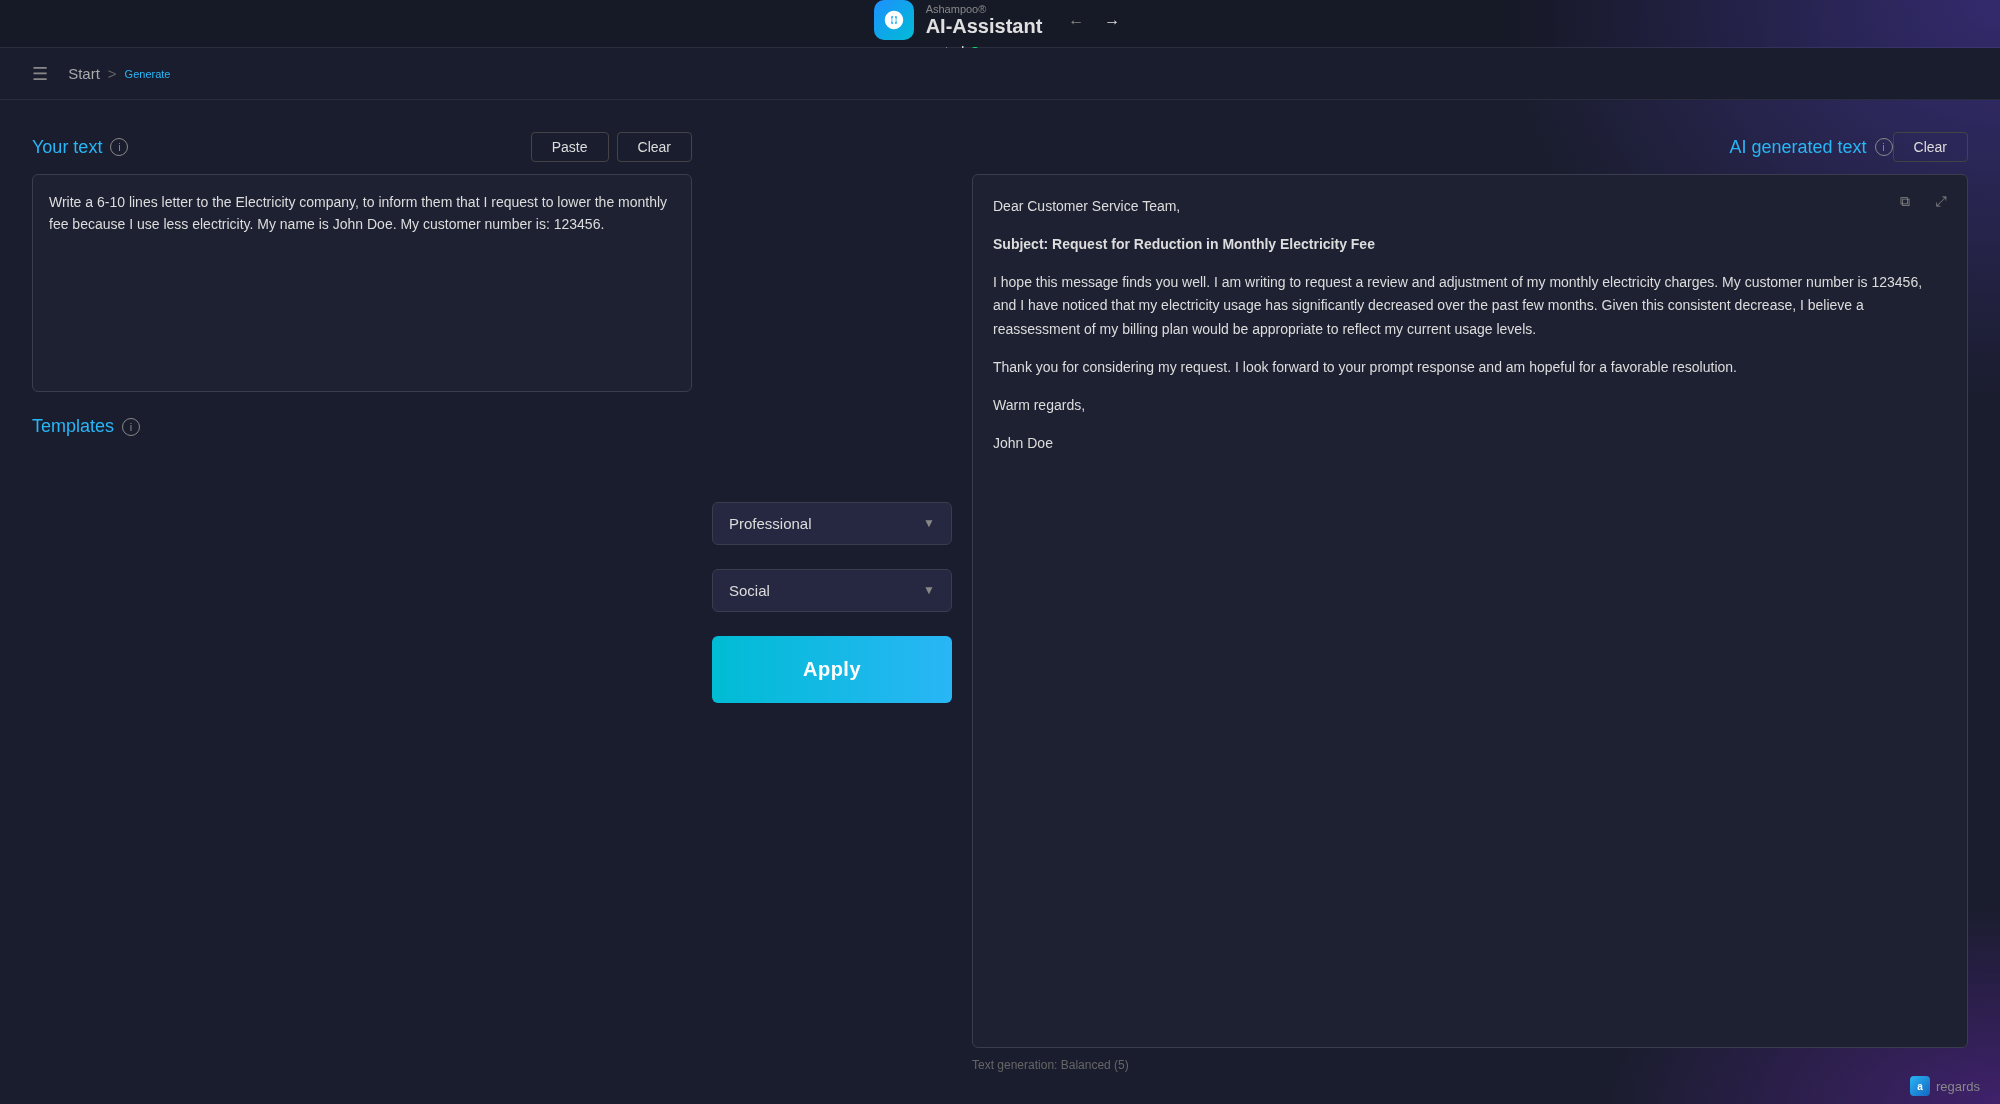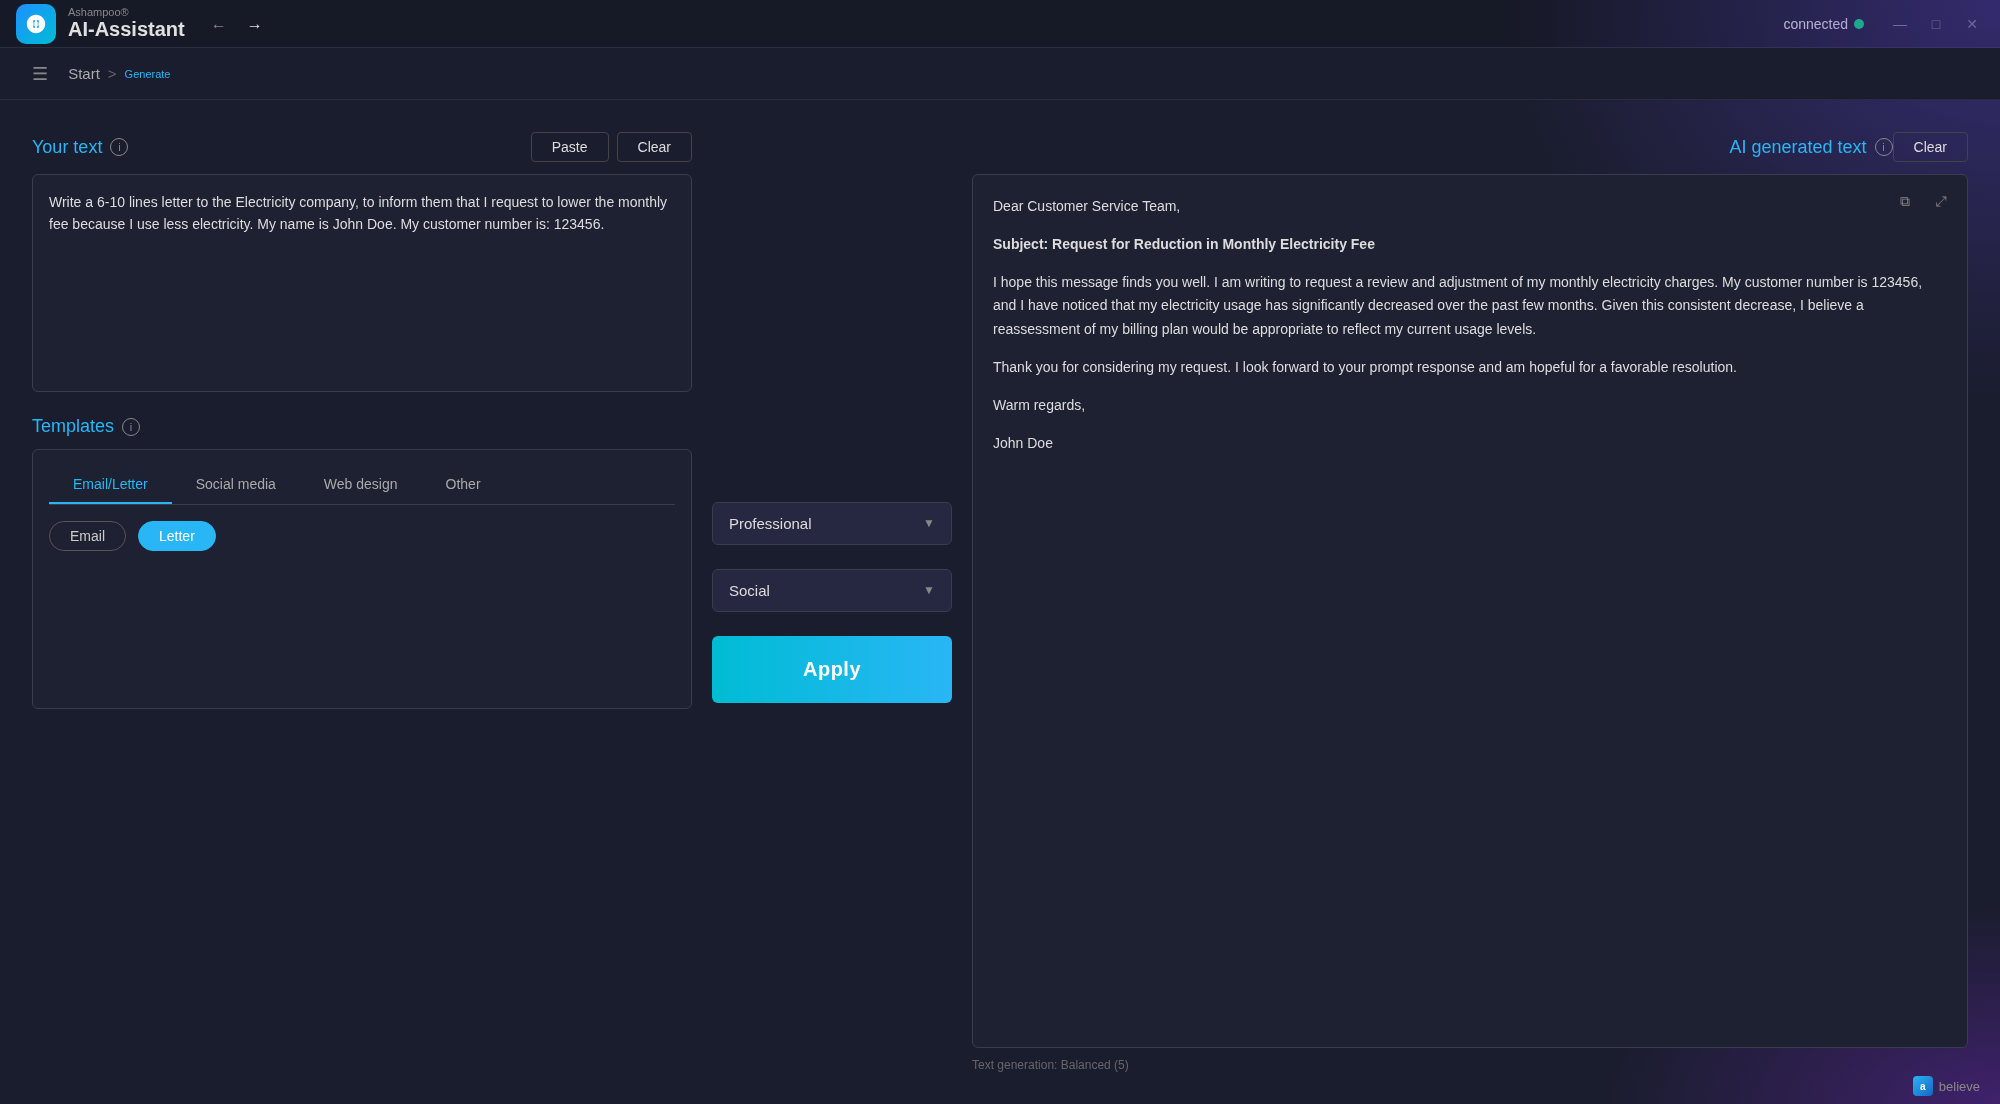--- a/index.html
+++ b/index.html
@@ -15,20 +15,21 @@
 
     
     .title-bar {
       background: #161926;
       height: 48px;
       display: flex;
       align-items: center;
       justify-content: space-between;
       padding: 0 16px;
       border-bottom: 1px solid #2a2d3e;
+      flex-direction: column;
     }
     .title-bar-left {
       display: flex;
       align-items: center;
       gap: 12px;
     }
     .app-logo {
       width: 40px;
       height: 40px;
       background: linear-gradient(135deg, #1e90ff, #00bcd4);
@@ -499,32 +500,20 @@
       </div>
     </div>
 
     <div class="templates-section">
       <div class="section-header">
         <div class="section-title">
           <span>Templates</span>
           <div class="info-icon">i</div>
         </div>
       </div>
-      <div class="template-box">
-        <div class="template-tabs">
-          <div class="template-tab active">Email/Letter</div>
-          <div class="template-tab">Social media</div>
-          <div class="template-tab">Web design</div>
-          <div class="template-tab">Other</div>
-        </div>
-        <div class="template-chips">
-          <button class="chip">Email</button>
-          <button class="chip active">Letter</button>
-        </div>
-      </div>
     </div>
 
   </div>
 
   <div class="middle-panel">
 
     <div class="dropdown-select">
       <span>Professional</span>
       <span class="dropdown-arrow">▼</span>
     </div>
@@ -562,15 +551,15 @@
     </div>
 
     <div class="text-gen-footer">Text generation:  Balanced (5)</div>
   </div>
 
 </div>
 
 <div class="bottom-bar">
   <div class="ashampoo-logo">
     <div class="logo-icon">a</div>
-    <span>believe</span>
+    <span>regards</span>
   </div>
 </div>
 
 </body></html>

